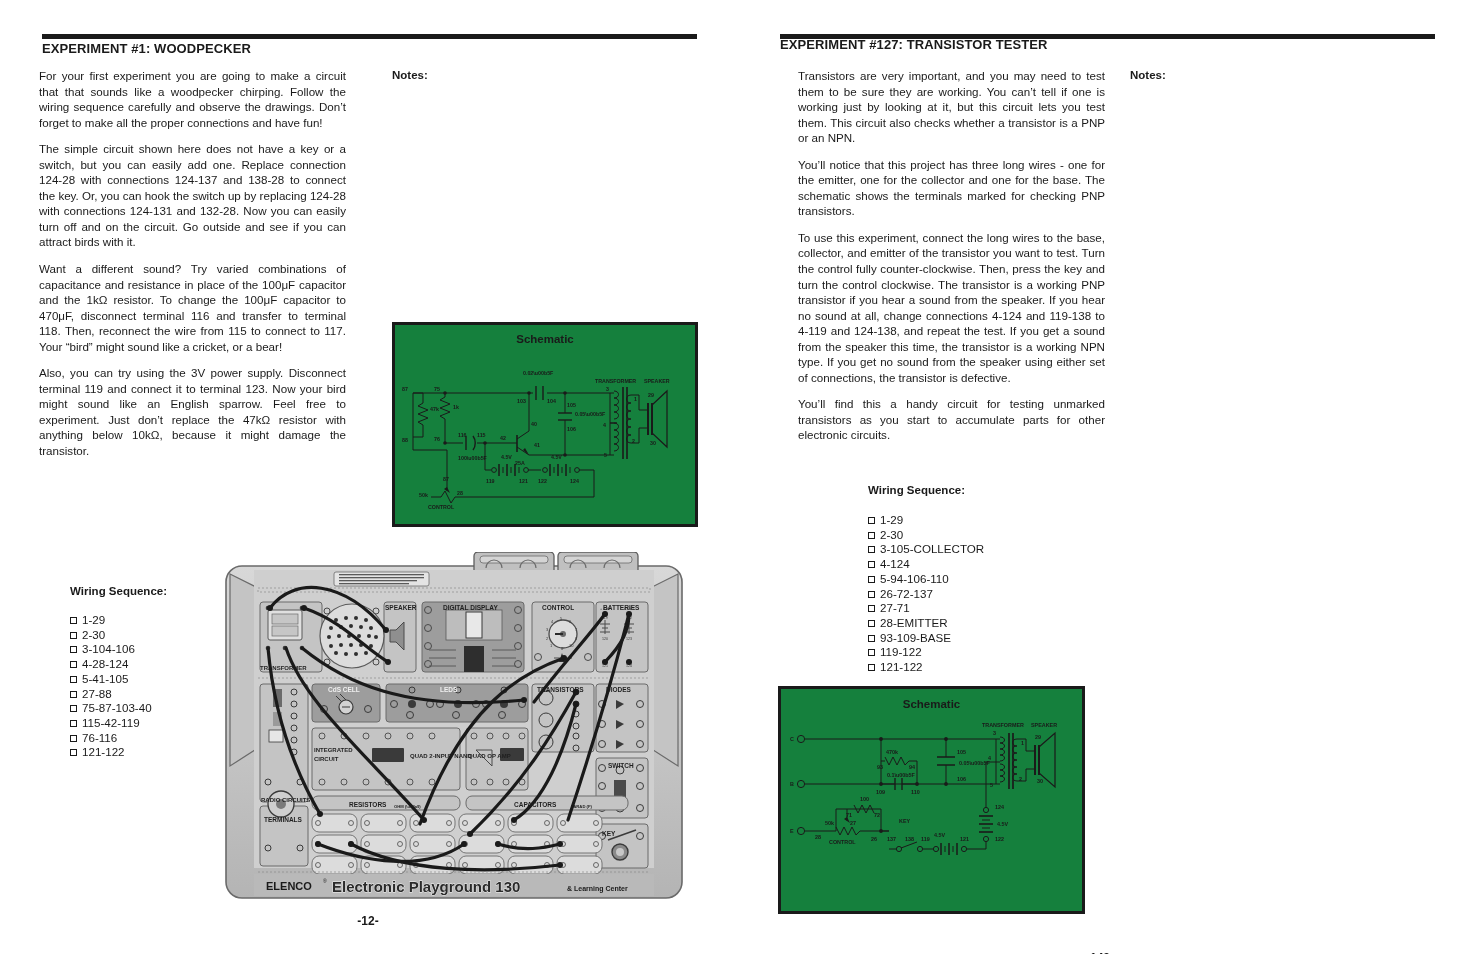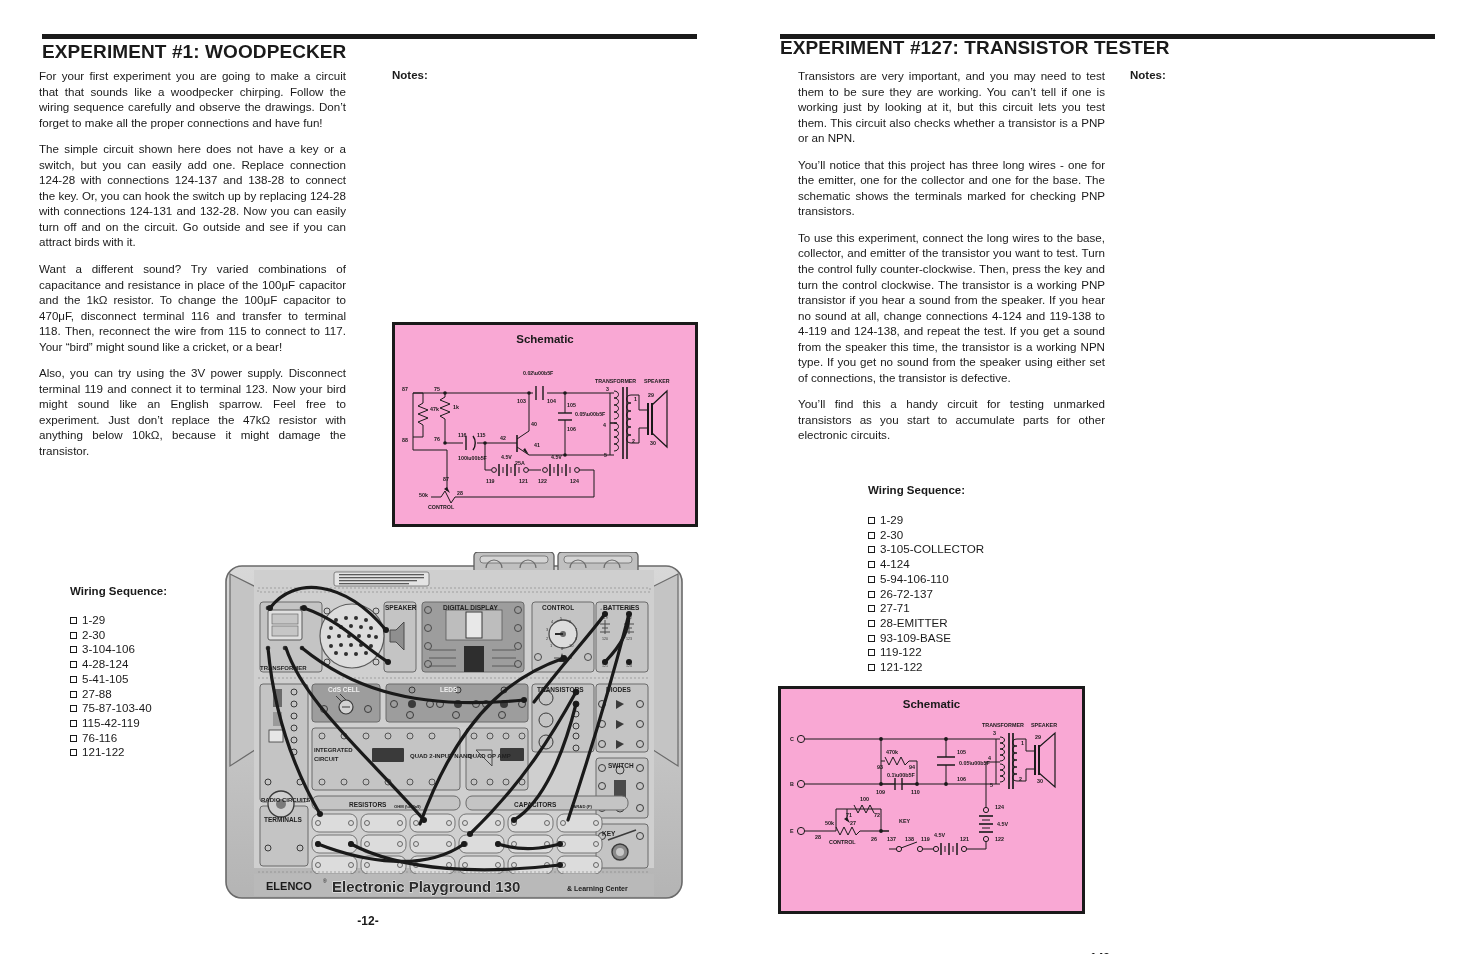--- a/index.html
+++ b/index.html
@@ -20,21 +20,21 @@
   #page-left  { left: 0; }
   #page-right { left: 738px; }
 
   .hrule {
     position: absolute;
     height: 5px;
     background: #1a1a1a;
   }
   .exp-title {
     position: absolute;
-    font-size: 19px;
+    font-size: 13px;
     font-weight: bold;
     letter-spacing: 0.1px;
     white-space: nowrap;
   }
   .notes-label {
     position: absolute;
     font-size: 11.5px;
     font-weight: bold;
   }
   .body-col {
@@ -61,21 +61,21 @@
     display: inline-block;
     width: 7px; height: 7px;
     border: 1.2px solid #1a1a1a;
     margin-right: 5px;
     vertical-align: 0px;
   }
 
   .schem-frame {
     position: absolute;
     border: 3px solid #1a1a1a;
-    background: #f9a8d4;
+    background: #15803d;
   }
   .schem-title {
     position: absolute;
     left: 0; right: 0;
     text-align: center;
     font-size: 11.5px;
     font-weight: bold;
   }
   .schem-svg { position: absolute; left: 0; top: 0; }
 

